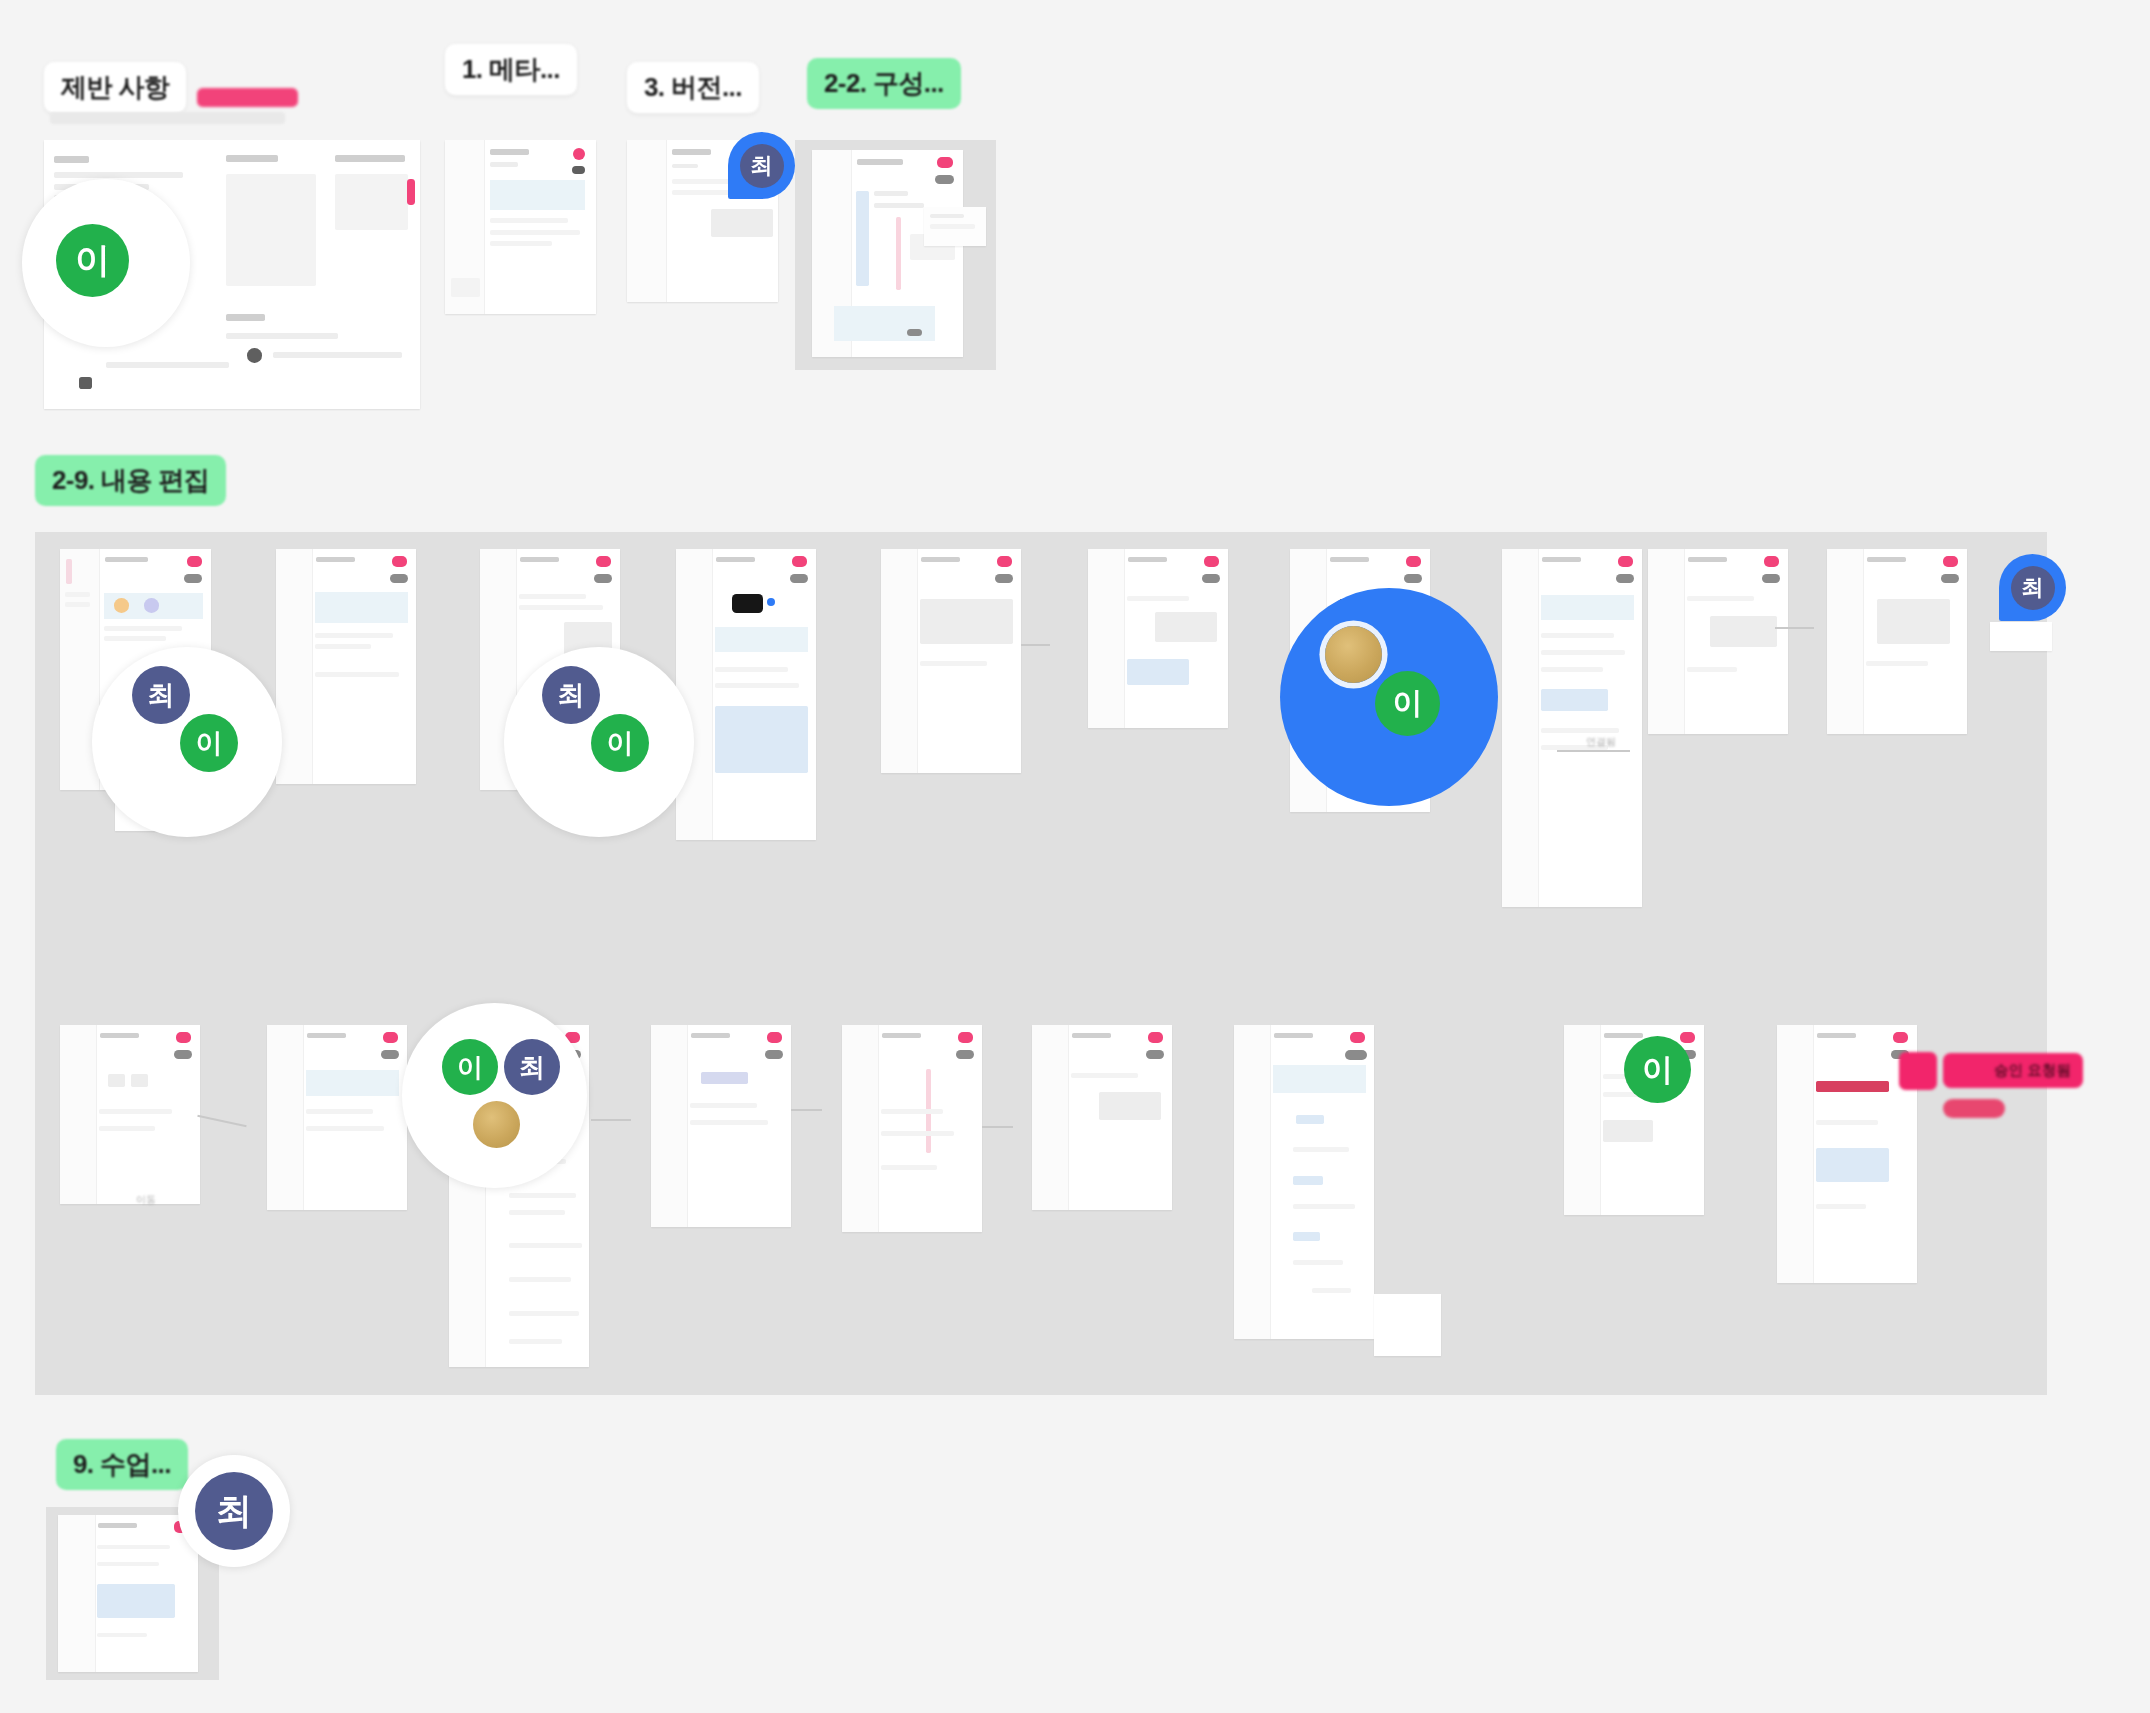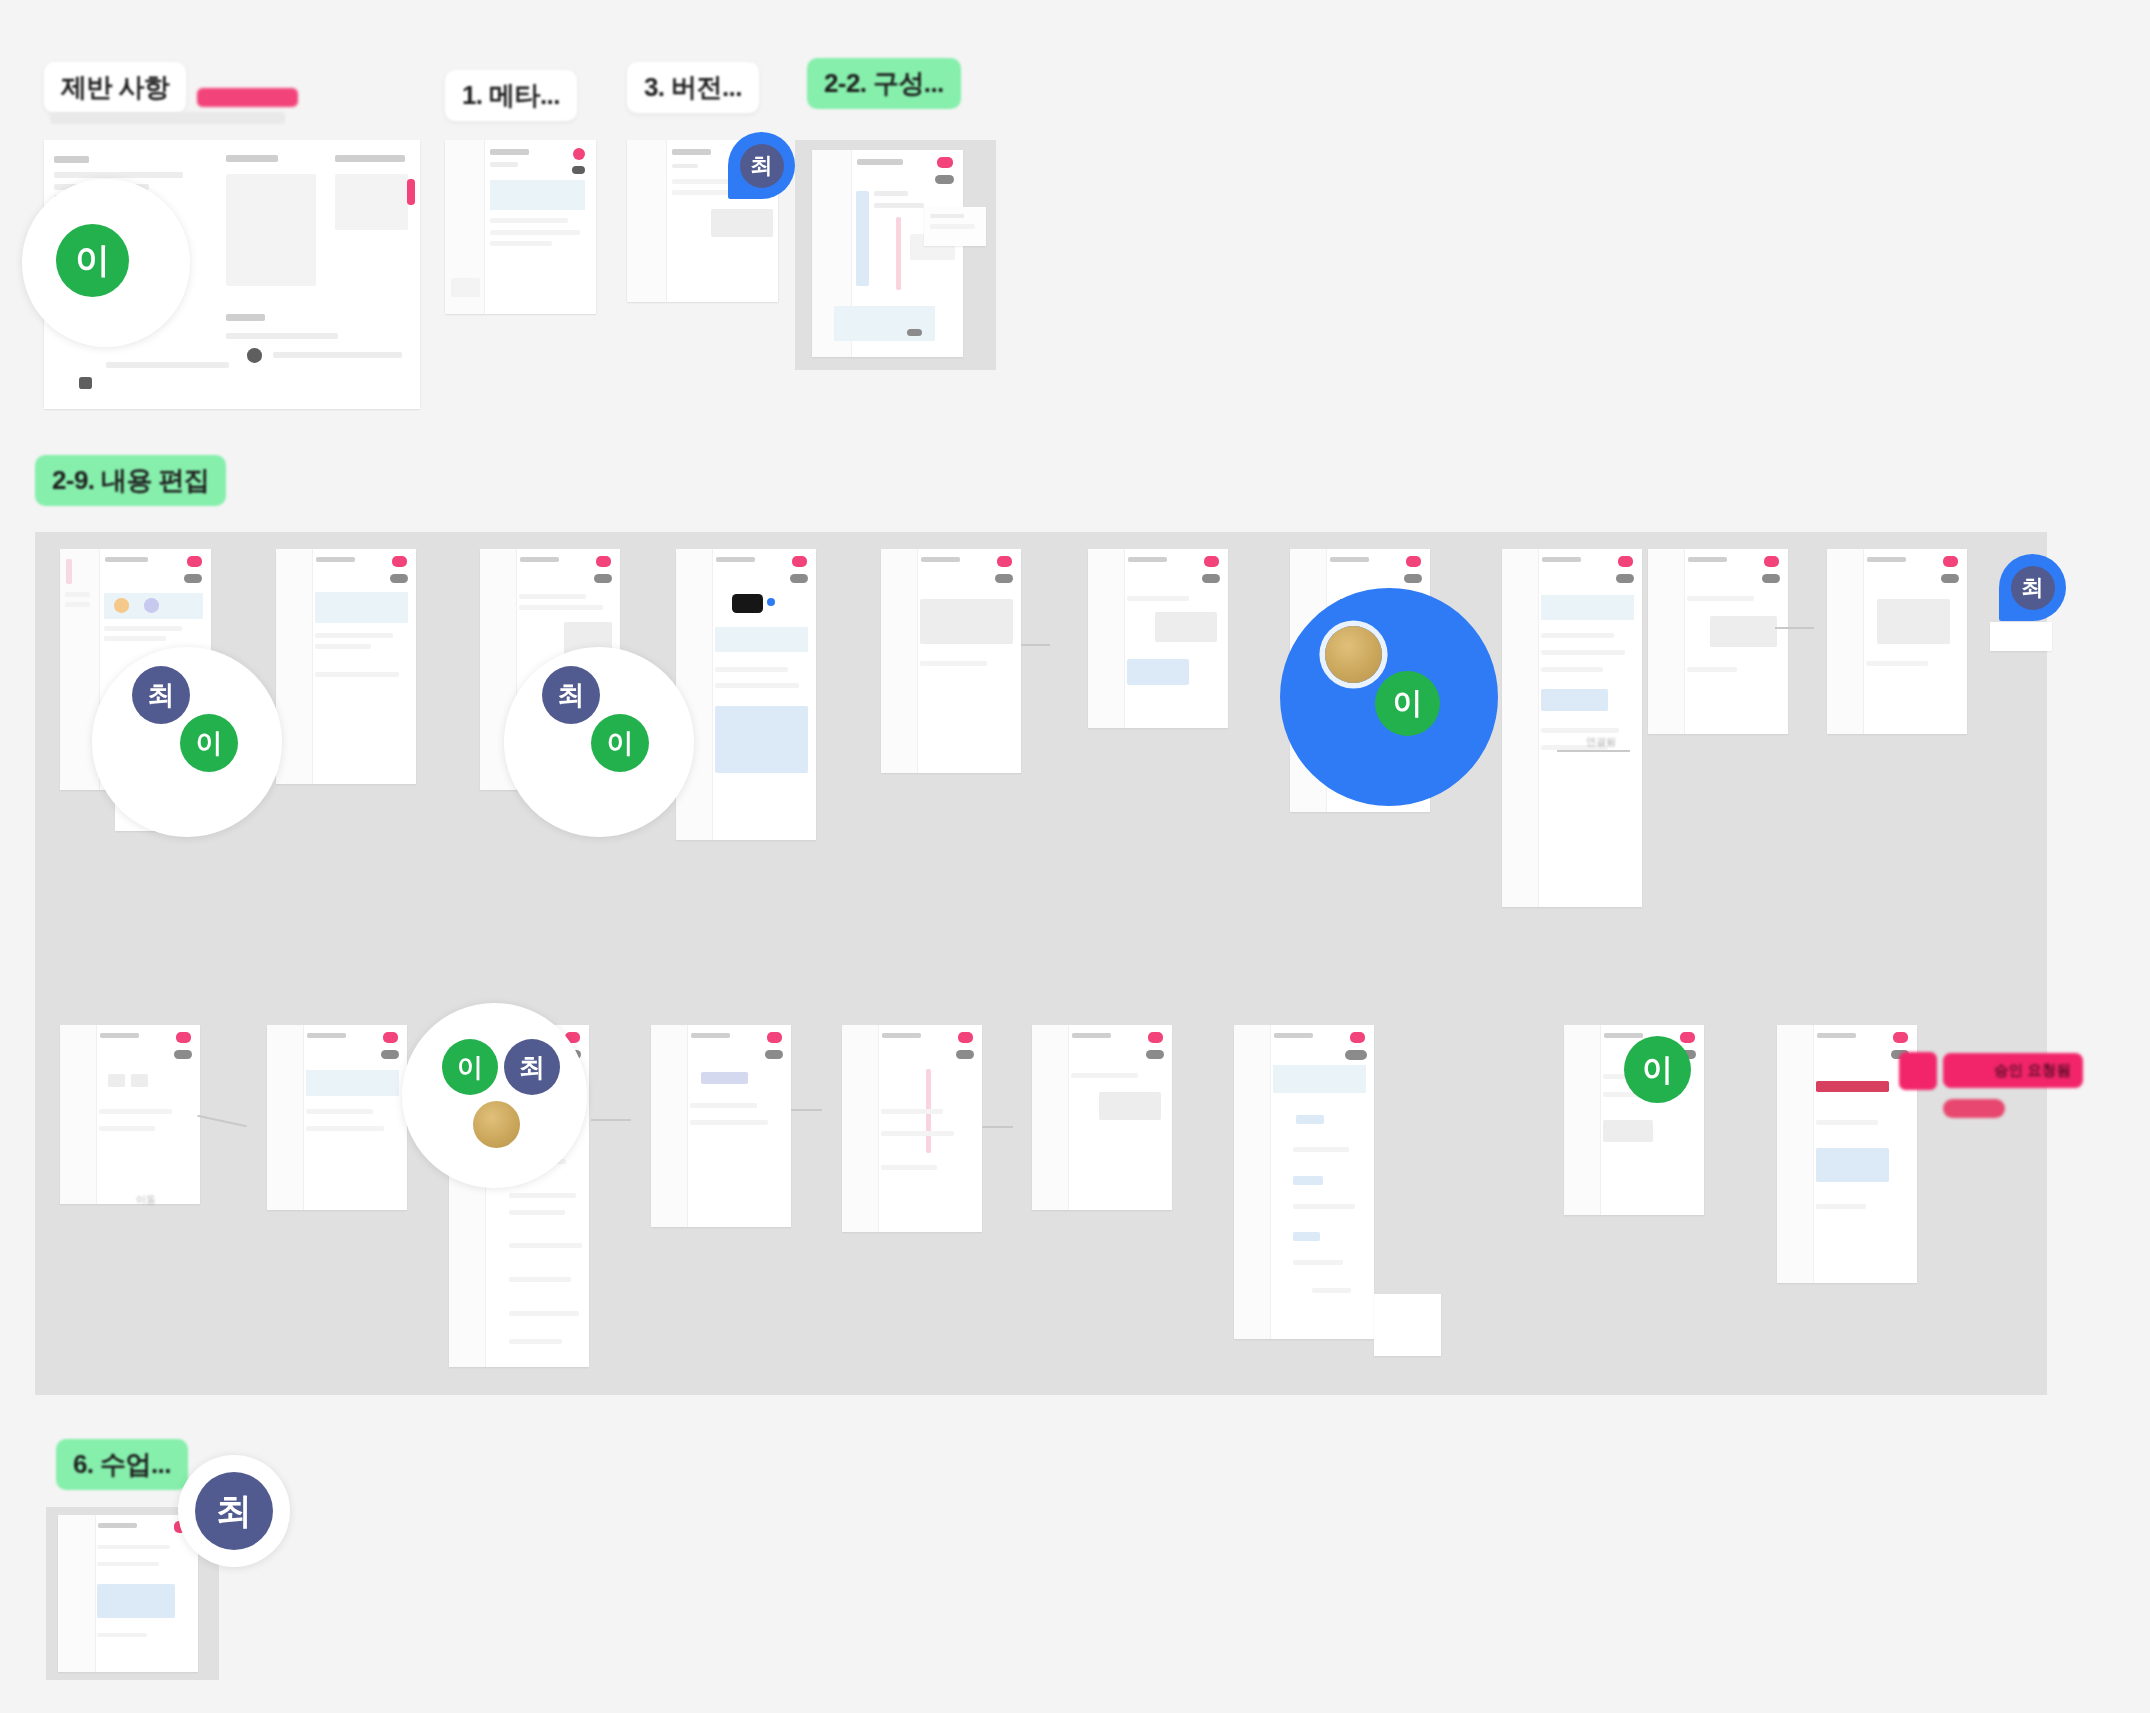--- a/index.html
+++ b/index.html
@@ -151,21 +151,21 @@
       <div class="bar" style="left:229px;top:212px;width:129px;height:6.2px;"></div>
       <div class="dot grey" style="left:203px;top:208px;width:14.6px;height:14.6px;"></div>
       <div class="bar" style="left:62px;top:222px;width:123px;height:6.2px;"></div>
       <div class="dot grey" style="left:35px;top:237px;width:13.4px;height:12.3px;border-radius:2.8px;"></div>
     </div>
   </div>
 
   <div class="halo" style="left:22.4px;top:179px;width:168px;height:168px;"></div>
   <div class="avatar green" style="left:56px;top:224px;width:73px;height:73px;font-size:35px;">이</div>
 
-  <div class="frame-title" style="left:445px;top:70px;">1. 메타...</div>
+  <div class="frame-title" style="left:445px;top:44px;">1. 메타...</div>
   <div class="board" style="left:445px;top:140px;width:151px;height:174px;">
     <div class="wf" style="left:0;top:0;width:151px;height:174px;">
       <div class="sidebar"></div>
       <div class="bar dark" style="left:45px;top:9px;width:39px;height:5.6px;"></div>
       <div class="dot pink" style="left:128px;top:7.8px;width:12.3px;height:12.3px;"></div>
       <div class="bar" style="left:45px;top:22.4px;width:28px;height:4.5px;"></div>
       <div class="dot grey" style="left:127px;top:26px;width:13.4px;height:7.8px;border-radius:3.9px;"></div>
       <div class="tint" style="left:45px;top:40px;width:95px;height:30px;"></div>
       <div class="bar faint" style="left:45px;top:78px;width:78px;height:5px;"></div>
       <div class="bar faint" style="left:45px;top:90px;width:90px;height:5px;"></div>
@@ -445,21 +445,21 @@
       <div class="bar faint" style="left:39px;top:179px;width:50px;height:4.5px;"></div>
     </div>
 
   </div>
 
   <div class="toast-sq" style="left:1899px;top:1052px;width:38px;height:38px;"></div>
   <div class="toast" style="left:1943px;top:1053px;width:140px;height:35px;"></div>
   <div class="toast-txt" style="left:1994px;top:1061px;">승인 요청됨</div>
   <div class="toast-chip" style="left:1943px;top:1099px;width:62px;height:19px;"></div>
 
-  <div class="frame-title sel" style="left:56px;top:1439px;">6. 수업...</div>
+  <div class="frame-title sel" style="left:56px;top:1439px;">9. 수업...</div>
   <div class="board grey" style="left:46px;top:1507px;width:173px;height:173px;">
     <div class="wf" style="left:12.3px;top:7.8px;width:140px;height:157px;">
       <div class="sidebar"></div>
       <div class="bar dark" style="left:40px;top:7.8px;width:39px;height:5.6px;"></div>
       <div class="dot pink" style="left:116px;top:6.7px;width:14.6px;height:11.2px;border-radius:5px;"></div>
       <div class="bar faint" style="left:39px;top:30px;width:73px;height:4.5px;"></div>
       <div class="bar faint" style="left:39px;top:47px;width:62px;height:4.5px;"></div>
       <div class="bar blue" style="left:39px;top:69px;width:78px;height:34px;"></div>
       <div class="bar faint" style="left:39px;top:118px;width:50px;height:4.5px;"></div>
     </div>

